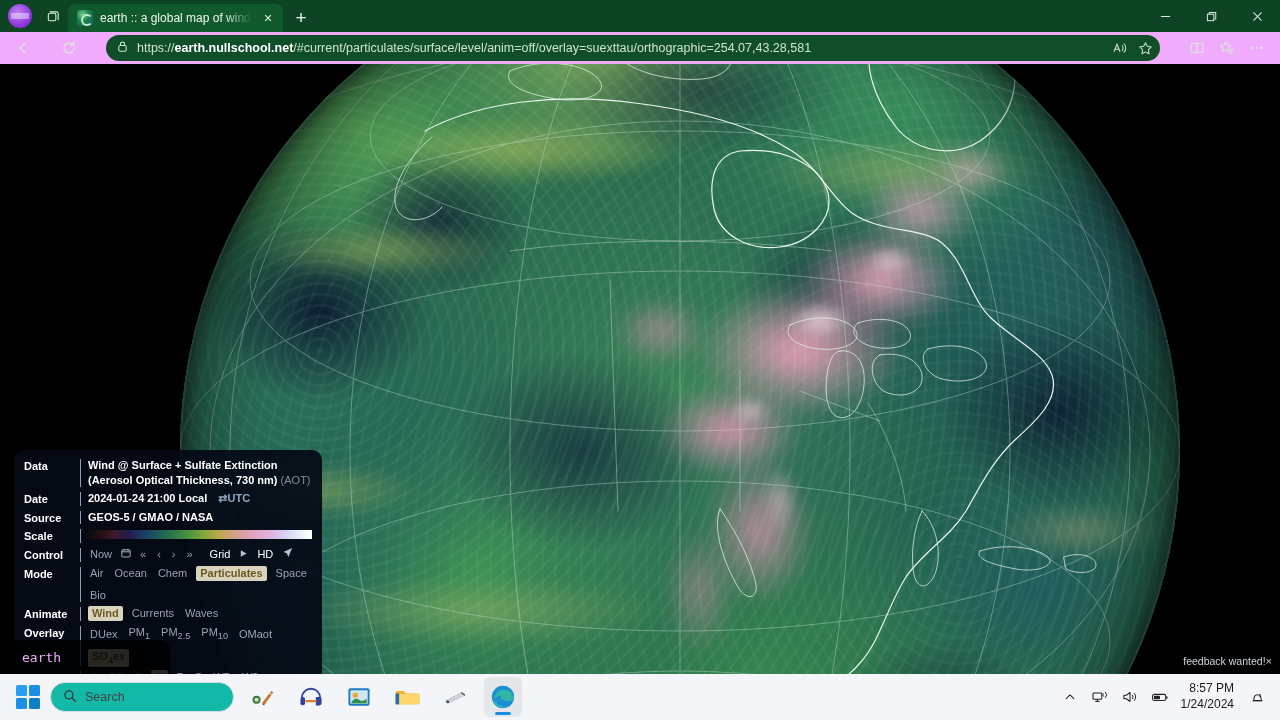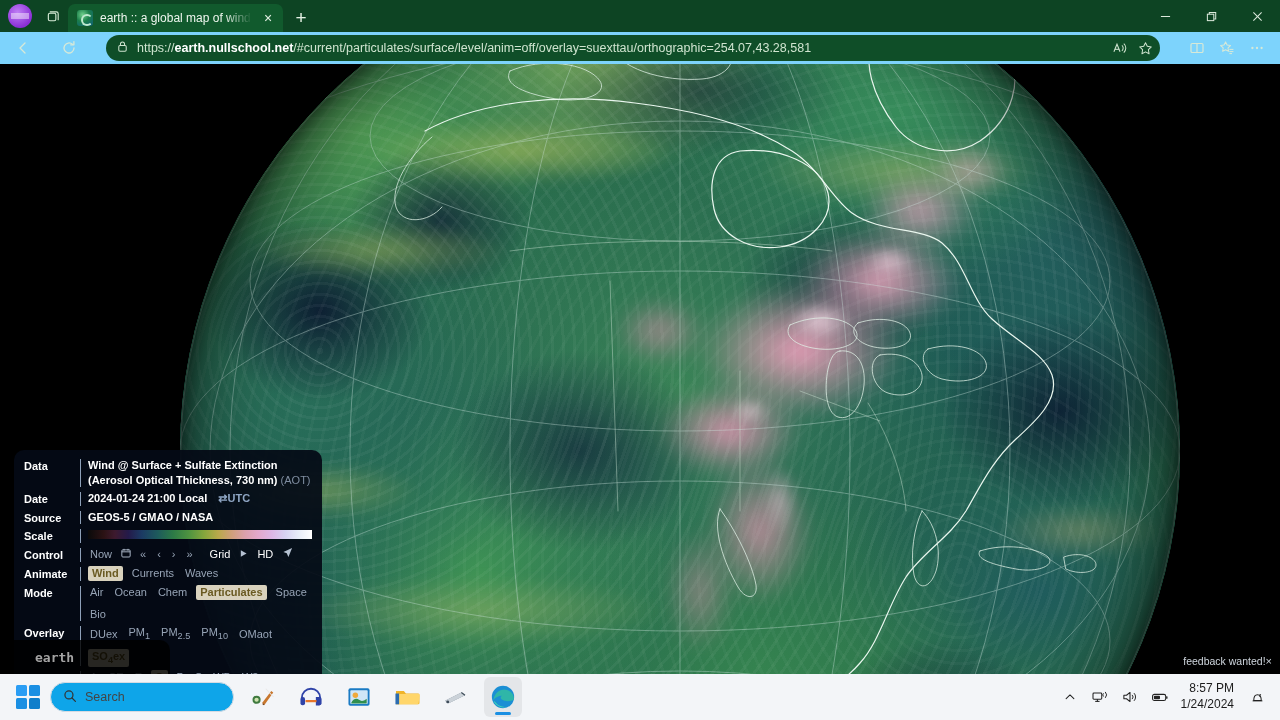--- a/index.html
+++ b/index.html
@@ -55,21 +55,21 @@
     color:#e4f1e4; font-size:14px; line-height:1; flex:none; }
   #newtab { width:28px; height:28px; display:flex; align-items:center; justify-content:center;
     color:#e4f1e4; font-size:19px; margin-left:4px; }
   #wincontrols { position:absolute; right:0; top:0; display:flex; }
   .winbtn { width:46px; height:32px; display:flex; align-items:center; justify-content:center;
     color:#dceadc; }
 
   
   #navbar {
     position:absolute; top:32px; left:0; right:0; height:32px;
-    background:#7dd3fc; display:flex; align-items:center; padding:0 8px; gap:16px;
+    background:#f0abfc; display:flex; align-items:center; padding:0 8px; gap:16px;
   }
   .navbtn { width:30px; height:28px; display:flex; align-items:center; justify-content:center;
     color:#d7e9d7; flex:none; }
   #omnibox {
     flex:1; height:26px; background:#0f4e28; border-radius:13px;
     display:flex; align-items:center; padding:0 10px; gap:8px; margin:0 6px;
     position:relative;
   }
   #urltext { font-size:12.5px; color:#cfe4cf; white-space:nowrap; overflow:hidden; }
   #urltext b { color:#ffffff; font-weight:700; }
@@ -190,43 +190,43 @@
       #1d5a5c 31%, #2c7a46 38%, #4e9340 45%, #86a63c 52%, #b8a94a 58%,
       #cf9f7a 64%, #dba0ab 70%, #e3a8cc 76%, #ddb6e6 82%, #d7d2f2 88%,
       #e8edf8 94%, #ffffff 100%);
   }
 
   
   #earth-logo {
     position:absolute; left:0; bottom:0; width:170px; height:34px;
     background:rgba(0,0,0,.82);
     border-radius:0 10px 0 0;
-    display:flex; align-items:center; padding-left:35px;
-    color:#a3a3a3; font-family:"DejaVu Sans Mono", monospace; font-size:13px;font-weight:bold;
+    display:flex; align-items:center; padding-left:22px;
+    color:#f0abfc; font-family:"DejaVu Sans Mono", monospace; font-size:13px;
   }
   #fb-banner {
     position:absolute; right:8px; bottom:7px; display:flex; align-items:flex-start; 
     color:#cfd6de; font-size:10.5px;
   }
   #fb-close { color:#cfd6de; font-size:11px; }
 
   
   #taskbar {
     position:absolute; left:0; right:0; bottom:0; height:46px;
     background:#f3f5f8; display:flex; align-items:center;
   }
   #tb-left { display:flex; align-items:center; gap:10px; padding-left:16px; }
   #start { width:24px; height:24px; display:grid; grid-template-columns:1fr 1fr; grid-template-rows:1fr 1fr; gap:2.5px; }
   #start i { background:#1a8fe3; border-radius:1.5px; display:block; }
   #start i:nth-child(1){ background:#2a9df4; }
   #start i:nth-child(2){ background:#1a8fe3; }
   #start i:nth-child(3){ background:#1a8fe3; }
   #start i:nth-child(4){ background:#0f7ecb; }
   #search {
-    width:184px; height:30px; background:#0ea5e9; border:1px solid #d7dbe2; border-radius:16px;
+    width:184px; height:30px; background:#14b8a6; border:1px solid #d7dbe2; border-radius:16px;
     display:flex; align-items:center; gap:8px; padding:0 12px;
     color:#444; font-size:12.5px;
   }
   .tb-app { width:38px; height:40px; display:flex; align-items:center; justify-content:center; position:relative; }
   .tb-app.active::after {
     content:""; position:absolute; bottom:2px; left:50%; transform:translateX(-50%);
     width:16px; height:3px; border-radius:2px; background:#1a8fe3;
   }
   .tb-app.active { background:rgba(0,0,0,.06); border-radius:6px; }
   #tray { margin-left:auto; display:flex; align-items:center; gap:4px; padding-right:10px; color:#2a2a2a; }
@@ -472,39 +472,39 @@
           <span class="it strong">HD</span>
           <span class="icn">
             <svg width="11" height="11" viewBox="0 0 12 12">
                 <path d="M11 1L1.5 5.4l3.7 1.3L7 10.8z" fill="currentColor"></path>
               </svg>
           </span>
         </span>
       </div>
 
       <div class="row">
-        <span class="lbl">Animate</span>
-        <span class="sep"></span>
-        <span class="items">
-          <span class="it on">Wind</span>
-          <span class="it">Currents</span>
-          <span class="it">Waves</span>
-        </span>
-      </div>
-
-      <div class="row">
         <span class="lbl">Mode</span>
         <span class="sep"></span>
         <span class="items">
           <span class="it">Air</span>
           <span class="it">Ocean</span>
           <span class="it">Chem</span>
           <span class="it on">Particulates</span>
           <span class="it">Space</span>
           <span class="it">Bio</span>
+        </span>
+      </div>
+
+      <div class="row">
+        <span class="lbl">Animate</span>
+        <span class="sep"></span>
+        <span class="items">
+          <span class="it on">Wind</span>
+          <span class="it">Currents</span>
+          <span class="it">Waves</span>
         </span>
       </div>
 
       <div class="row">
         <span class="lbl">Overlay</span>
         <span class="sep"></span>
         <span class="items">
           <span class="it">DUex</span>
           <span class="it">PM<sub>1</sub></span>
           <span class="it">PM<sub>2.5</sub></span>

